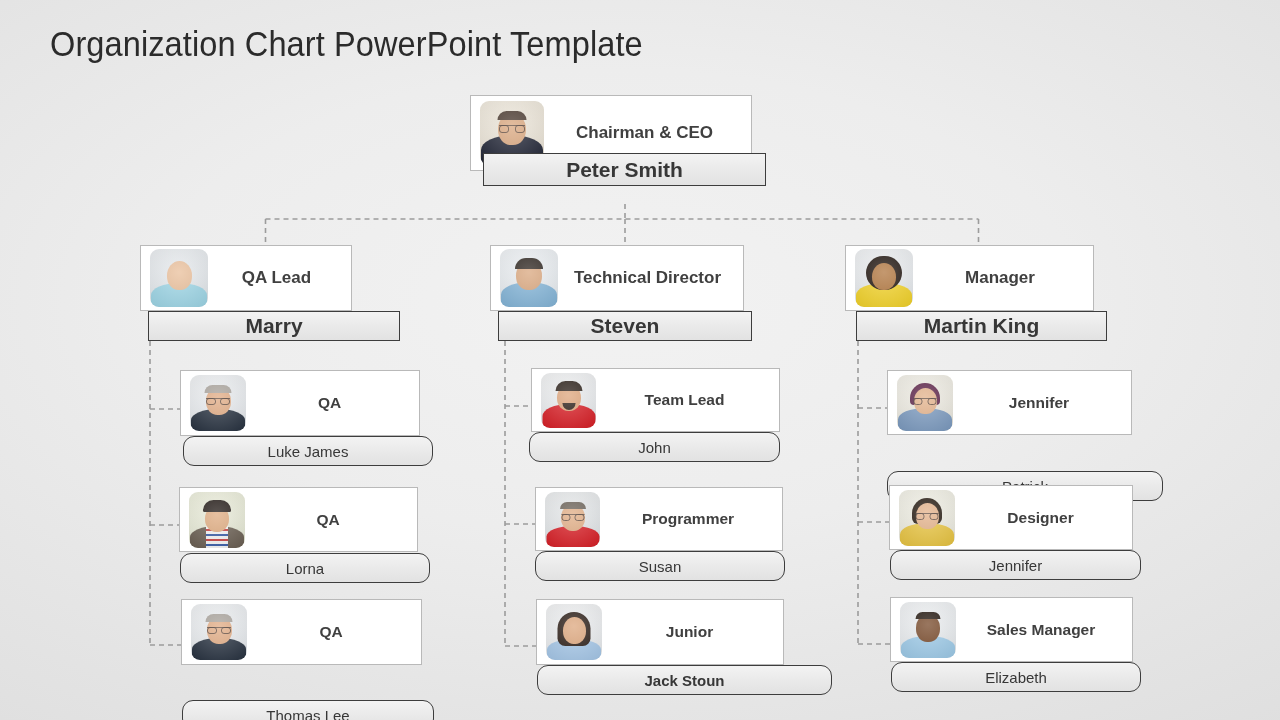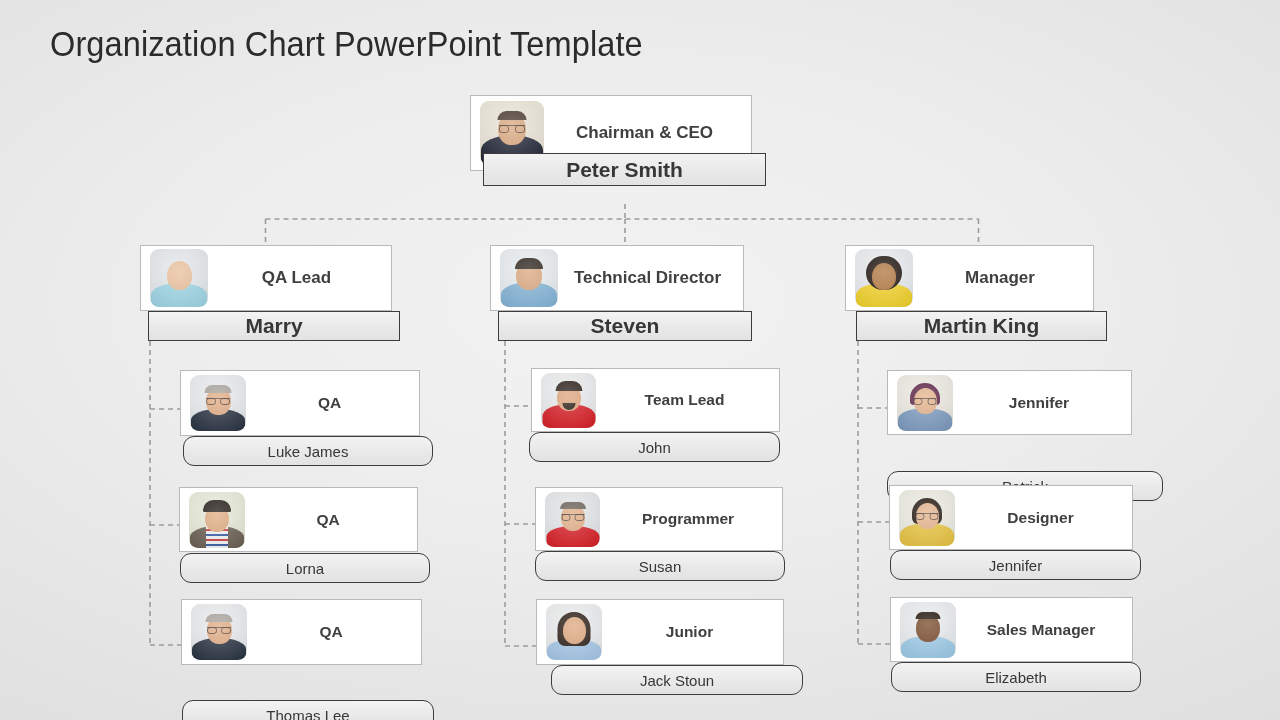--- a/index.html
+++ b/index.html
@@ -200,21 +200,21 @@
           <div class="glasses" style="top:24px; width:26px; height:8px;"></div>
           <div class="shade"></div>
         </div>
       </div>
       <div class="role">Chairman  &amp; CEO</div>
     </div>
     <div class="namebar" style="left:13px; top:58px; width:283px; height:33px;">Peter Smith</div>
   </div>
 
   <div class="node lvl2" style="left:140px; top:245px; width:290px; height:110px;">
-    <div class="card" style="width:252px; height:66px;">
+    <div class="card" style="width:212px; height:66px;">
       <div class="photo" style="width:58px; height:58px;">
         <div class="av">
           <div class="bg" style="background:linear-gradient(160deg,#e9ecef,#dfe4e8);"></div>
           <div class="body" style="bottom:0; width:56px; height:24px; background:#9fd6e6;"></div>
           <div class="neck" style="bottom:21px; width:13px; height:9px; background:#e6b894;"></div>
           <div class="head" style="top:12px; width:25px; height:29px; margin-left:-12.5px; background:#e9bf9b;"></div>
           <div class="hair" style="top:8px; width:34px; height:32px; border-radius:17px 17px 10px 10px; background:#d9b36a; z-index:-1;"></div>
           <div class="shade"></div>
         </div>
       </div>
@@ -354,21 +354,21 @@
           <div class="bg" style="background:linear-gradient(160deg,#f0f1f2,#e4e7ea);"></div>
           <div class="body" style="bottom:0; width:54px; height:21px; background:#a7c8e8;"></div>
           <div class="neck" style="bottom:18px; width:12px; height:9px; background:#cf9a6e;"></div>
           <div class="hair" style="top:8px; width:33px; height:34px; border-radius:17px 17px 8px 8px; background:#2b1d16;"></div>
           <div class="head" style="top:13px; width:23px; height:27px; margin-left:-11.5px; background:#dda77e;"></div>
           <div class="shade"></div>
         </div>
       </div>
       <div class="role">Junior</div>
     </div>
-    <div class="namebar" style="left:15px; top:66px; width:252px; height:30px;">Jack Stoun</div>
+    <div class="namebar" style="left:1px; top:66px; width:295px; height:30px;font-weight:bold;">Jack Stoun</div>
   </div>
 
   <div class="node lvl3" style="left:887px; top:370px; width:260px; height:100px;">
     <div class="card" style="width:245px; height:65px;">
       <div class="photo" style="width:56px; height:56px;">
         <div class="av">
           <div class="bg" style="background:linear-gradient(160deg,#f1efe7,#e7e4da);"></div>
           <div class="body" style="bottom:0; width:54px; height:23px; background:#7e9cc0;"></div>
           <div class="neck" style="bottom:20px; width:12px; height:8px; background:#dda77e;"></div>
           <div class="hair" style="top:8px; width:30px; height:22px; border-radius:15px 15px 4px 4px; background:#5c2348;"></div>

